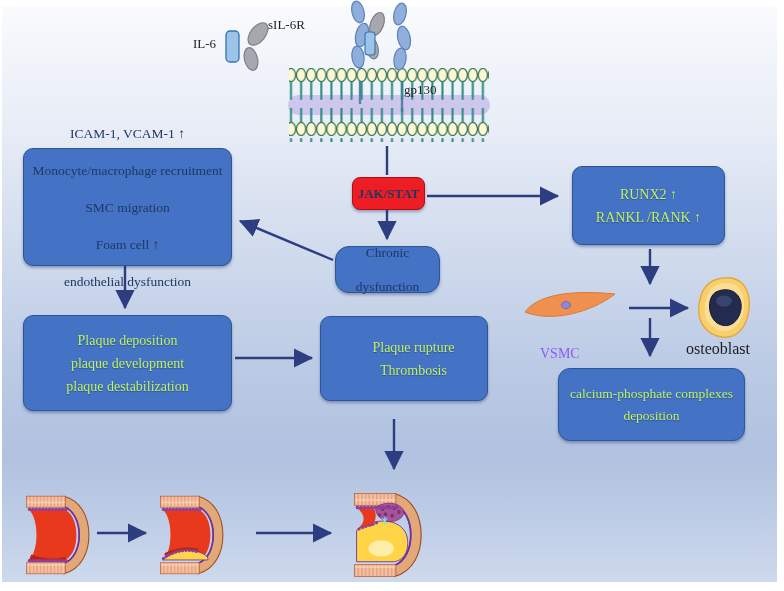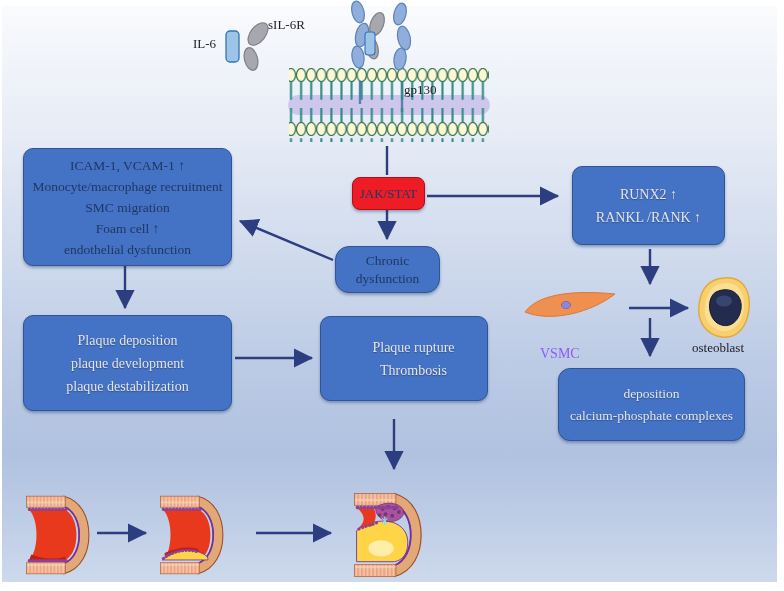--- a/index.html
+++ b/index.html
@@ -7,23 +7,23 @@
          font-family:"Liberation Serif", serif;}
   #frame{position:absolute;left:2px;top:6px;right:7px;bottom:9px;
          background:linear-gradient(180deg,#fafbfd 0%,#f2f5fa 8%,#e7ecf6 22%,#d3ddee 40%,
                     #bccbe5 62%,#b0c2e0 78%,#c2d0e8 92%,#cdd9ec 100%);}
   .box{position:absolute;z-index:3;display:flex;flex-direction:column;justify-content:center;
        align-items:center;text-align:center;border-radius:10px;
        background:var(--box-blue,#4472c4);
        border:1.5px solid var(--box-border,#2f5597);
        box-shadow:0 2px 3px rgba(30,50,100,.38);}
   .box .ln{width:100%;}
-  .navy-text{color:var(--text-navy,#1f3864);}
-  .white-text{color:#e5e5e5;text-shadow:0 1px 1px rgba(25,40,80,.45);}
-  .jak{background:var(--jak-red,#ee1c25);border:1.5px solid #b40e14;font-weight:normal;}
+  .navy-text{color:var(--text-navy,#1f3864);gap:16px;}
+  .white-text{color:#bef264;text-shadow:0 1px 1px rgba(25,40,80,.45);}
+  .jak{background:var(--jak-red,#ee1c25);border:1.5px solid #b40e14;font-weight:bold;}
   .lbl{position:absolute;z-index:4;color:#1c1c24;font-size:13px;}
   svg{display:block;}
   .cellsvg{position:absolute;z-index:3;}
   .artery{position:absolute;z-index:3;}
   #arrows{position:absolute;left:0;top:0;z-index:2;}
   #membrane{position:absolute;left:185px;top:0;z-index:2;}
 </style>
 </head>
 <body>
 
@@ -122,37 +122,37 @@
     <div class="ln">Plaque rupture</div>
     <div class="ln">Thrombosis</div>
   </div>
 
   <div class="box white-text" style="left:572px;top:166px;width:151px;height:77px;font-size:14px;line-height:23px;">
     <div class="ln">RUNX2 ↑</div>
     <div class="ln">RANKL /RANK  ↑</div>
   </div>
 
   <div class="box white-text" style="left:558px;top:368px;width:185px;height:71px;font-size:13.5px;line-height:22px;border-radius:12px;">
+    <div class="ln">calcium-phosphate  complexes</div>
     <div class="ln">deposition</div>
-    <div class="ln">calcium-phosphate  complexes</div>
   </div>
 
   <svg class="cellsvg" style="left:524px;top:287px;" width="94" height="40" viewBox="0 0 94 40">
     <path d="M 1 25 C 12 10 40 2 91 7 C 68 25 28 36 1 25 Z" fill="#ef9050" stroke="#da7a3a" stroke-width="1"></path>
     <ellipse cx="42" cy="18" rx="4.6" ry="3.6" fill="#8f86d8" stroke="#6c63b8" stroke-width="0.8"></ellipse>
   </svg>
   <div class="lbl" style="left:540px;top:346px;font-size:14px;color:#8b5cf6;">VSMC</div>
 
   <svg class="cellsvg" style="left:694px;top:276px;" width="58" height="64" viewBox="0 0 58 64">
     <path d="M 30 2 C 48 0 57 14 55 33 C 53 51 43 63 28 61 C 13 59 3 47 5 29 C 7 11 16 3 30 2 Z" fill="#f8cf6d" stroke="#e2a83e" stroke-width="1.4"></path>
     <path d="M 30 7 C 44 6 51 16 50 31 C 49 45 41 56 29 55 C 17 53 9 44 11 30 C 13 15 19 8 30 7 Z" fill="#fbe3a2" opacity="0.75"></path>
     <path d="M 22 16 C 37 9 49 19 47 33 C 45 46 35 53 25 48 C 14 43 12 22 22 16 Z" fill="#232c4e" stroke="#101830" stroke-width="1"></path>
     <ellipse cx="30" cy="25" rx="8" ry="5.5" fill="#3c4a77" opacity="0.85"></ellipse>
   </svg>
-  <div class="lbl" style="left:680px;top:340px;width:76px;text-align:center;font-size:13px;color:#1c1c24;">osteoblast</div>
+  <div class="lbl" style="left:680px;top:340px;width:76px;text-align:center;font-size:16px;color:#1c1c24;">osteoblast</div>
 
   <svg class="artery" style="left:22px;top:492px;" width="70" height="86" viewBox="0 0 100 124">
     <defs>
       <pattern id="wt1" width="5" height="15" patternUnits="userSpaceOnUse">
         <rect width="5" height="15" fill="#f7cfae"></rect>
         <line x1="1.2" y1="1" x2="1.2" y2="14" stroke="#d4654a" stroke-width="1"></line>
         <line x1="3.6" y1="2" x2="3.6" y2="13" stroke="#eda184" stroke-width="0.8"></line>
       </pattern>
     </defs>
     <path d="M 60 6 C 86 13 96 38 96 62 C 96 86 86 111 60 118 L 60 103 C 75 97 82 80 82 62 C 82 44 75 27 60 21 Z" fill="#e2a878" stroke="#9c4a24" stroke-width="1.5"></path>

